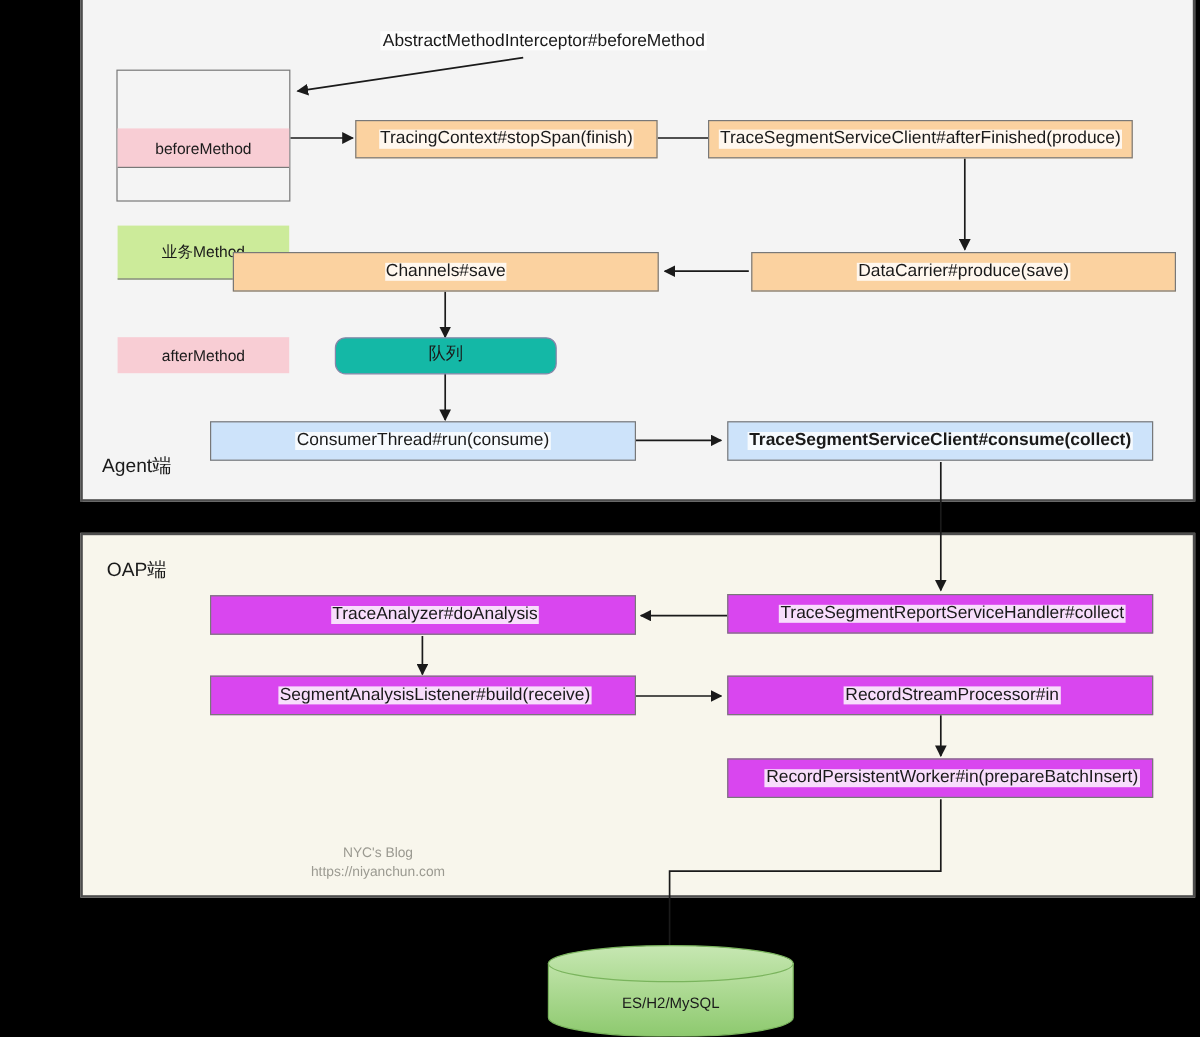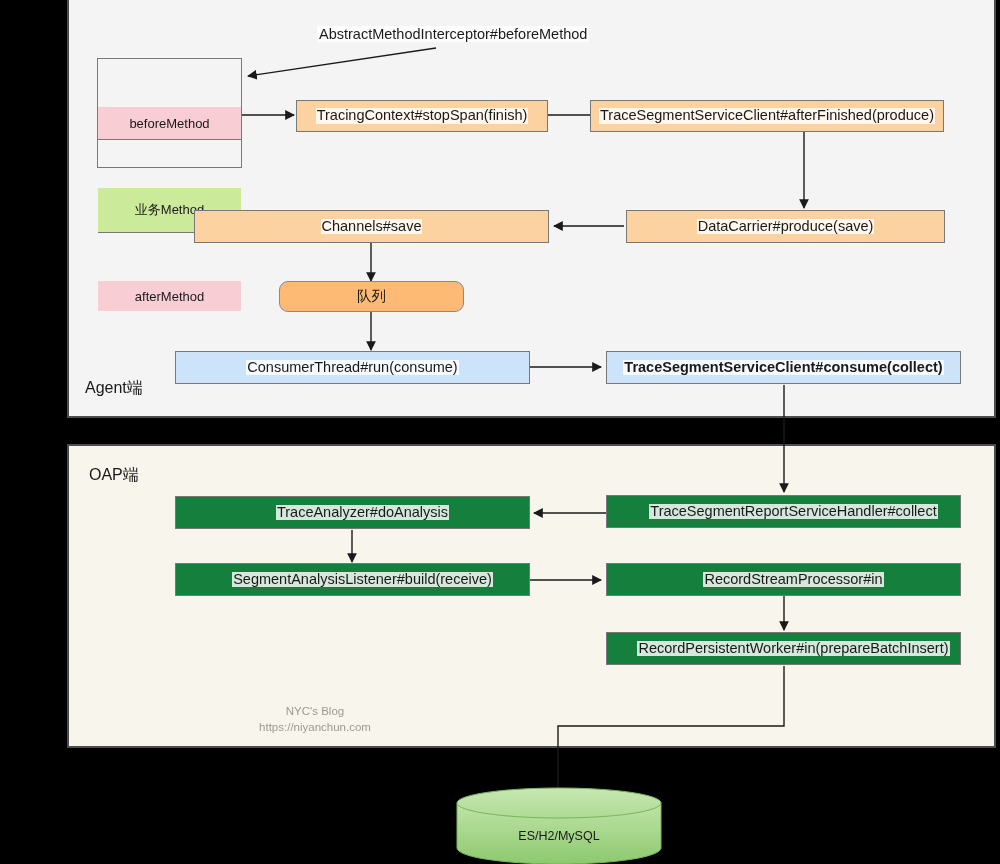--- a/index.html
+++ b/index.html
@@ -57,22 +57,22 @@
   }
   .node > span {
     background: rgba(255,255,255,0.82);
     padding: 0 1px;
     white-space: nowrap;
   }
   .orange { background: #fbd2a0; }
   .pink   { background: #f8cdd4; }
   .green  { background: #cceb9a; }
   .blue   { background: #cde3fa; }
-  .yellow { background: #15803d; padding-left: 20px; }
-  .lav    { background: #fdba74; border-radius: 9px; border: 1px solid #8585a8; }
+  .yellow { background: #d946ef; padding-left: 20px; }
+  .lav    { background: #14b8a6; border-radius: 9px; border: 1px solid #8585a8; font-family: Liberation Mono, monospace; }
   .stackbox {
     position: absolute;
     box-sizing: border-box;
     border: 1px solid #787878;
   }
   .stackcell {
     box-sizing: border-box;
     display: flex;
     align-items: center;
     justify-content: center;
@@ -184,21 +184,21 @@
   </div>
 
   <div class="node orange" style="left:296px; top:100px; width:252px; height:32px;">
     <span>TracingContext#stopSpan(finish)</span>
   </div>
 
   <div class="node orange" style="left:590px; top:100px; width:354px; height:32px;">
     <span>TraceSegmentServiceClient#afterFinished(produce)</span>
   </div>
 
-  <div class="node orange" style="left:626px; top:210px; width:319px; height:33px;">
+  <div class="node orange" style="left:626px; top:210px; width:354px; height:33px;">
     <span>DataCarrier#produce(save)</span>
   </div>
 
   <div class="node orange" style="left:194px; top:210px; width:355px; height:33px;">
     <span>Channels#save</span>
   </div>
 
   <div class="node lav" style="left:279px; top:281px; width:185px; height:31px;">
     <span style="background:transparent;">队列</span>
   </div>

